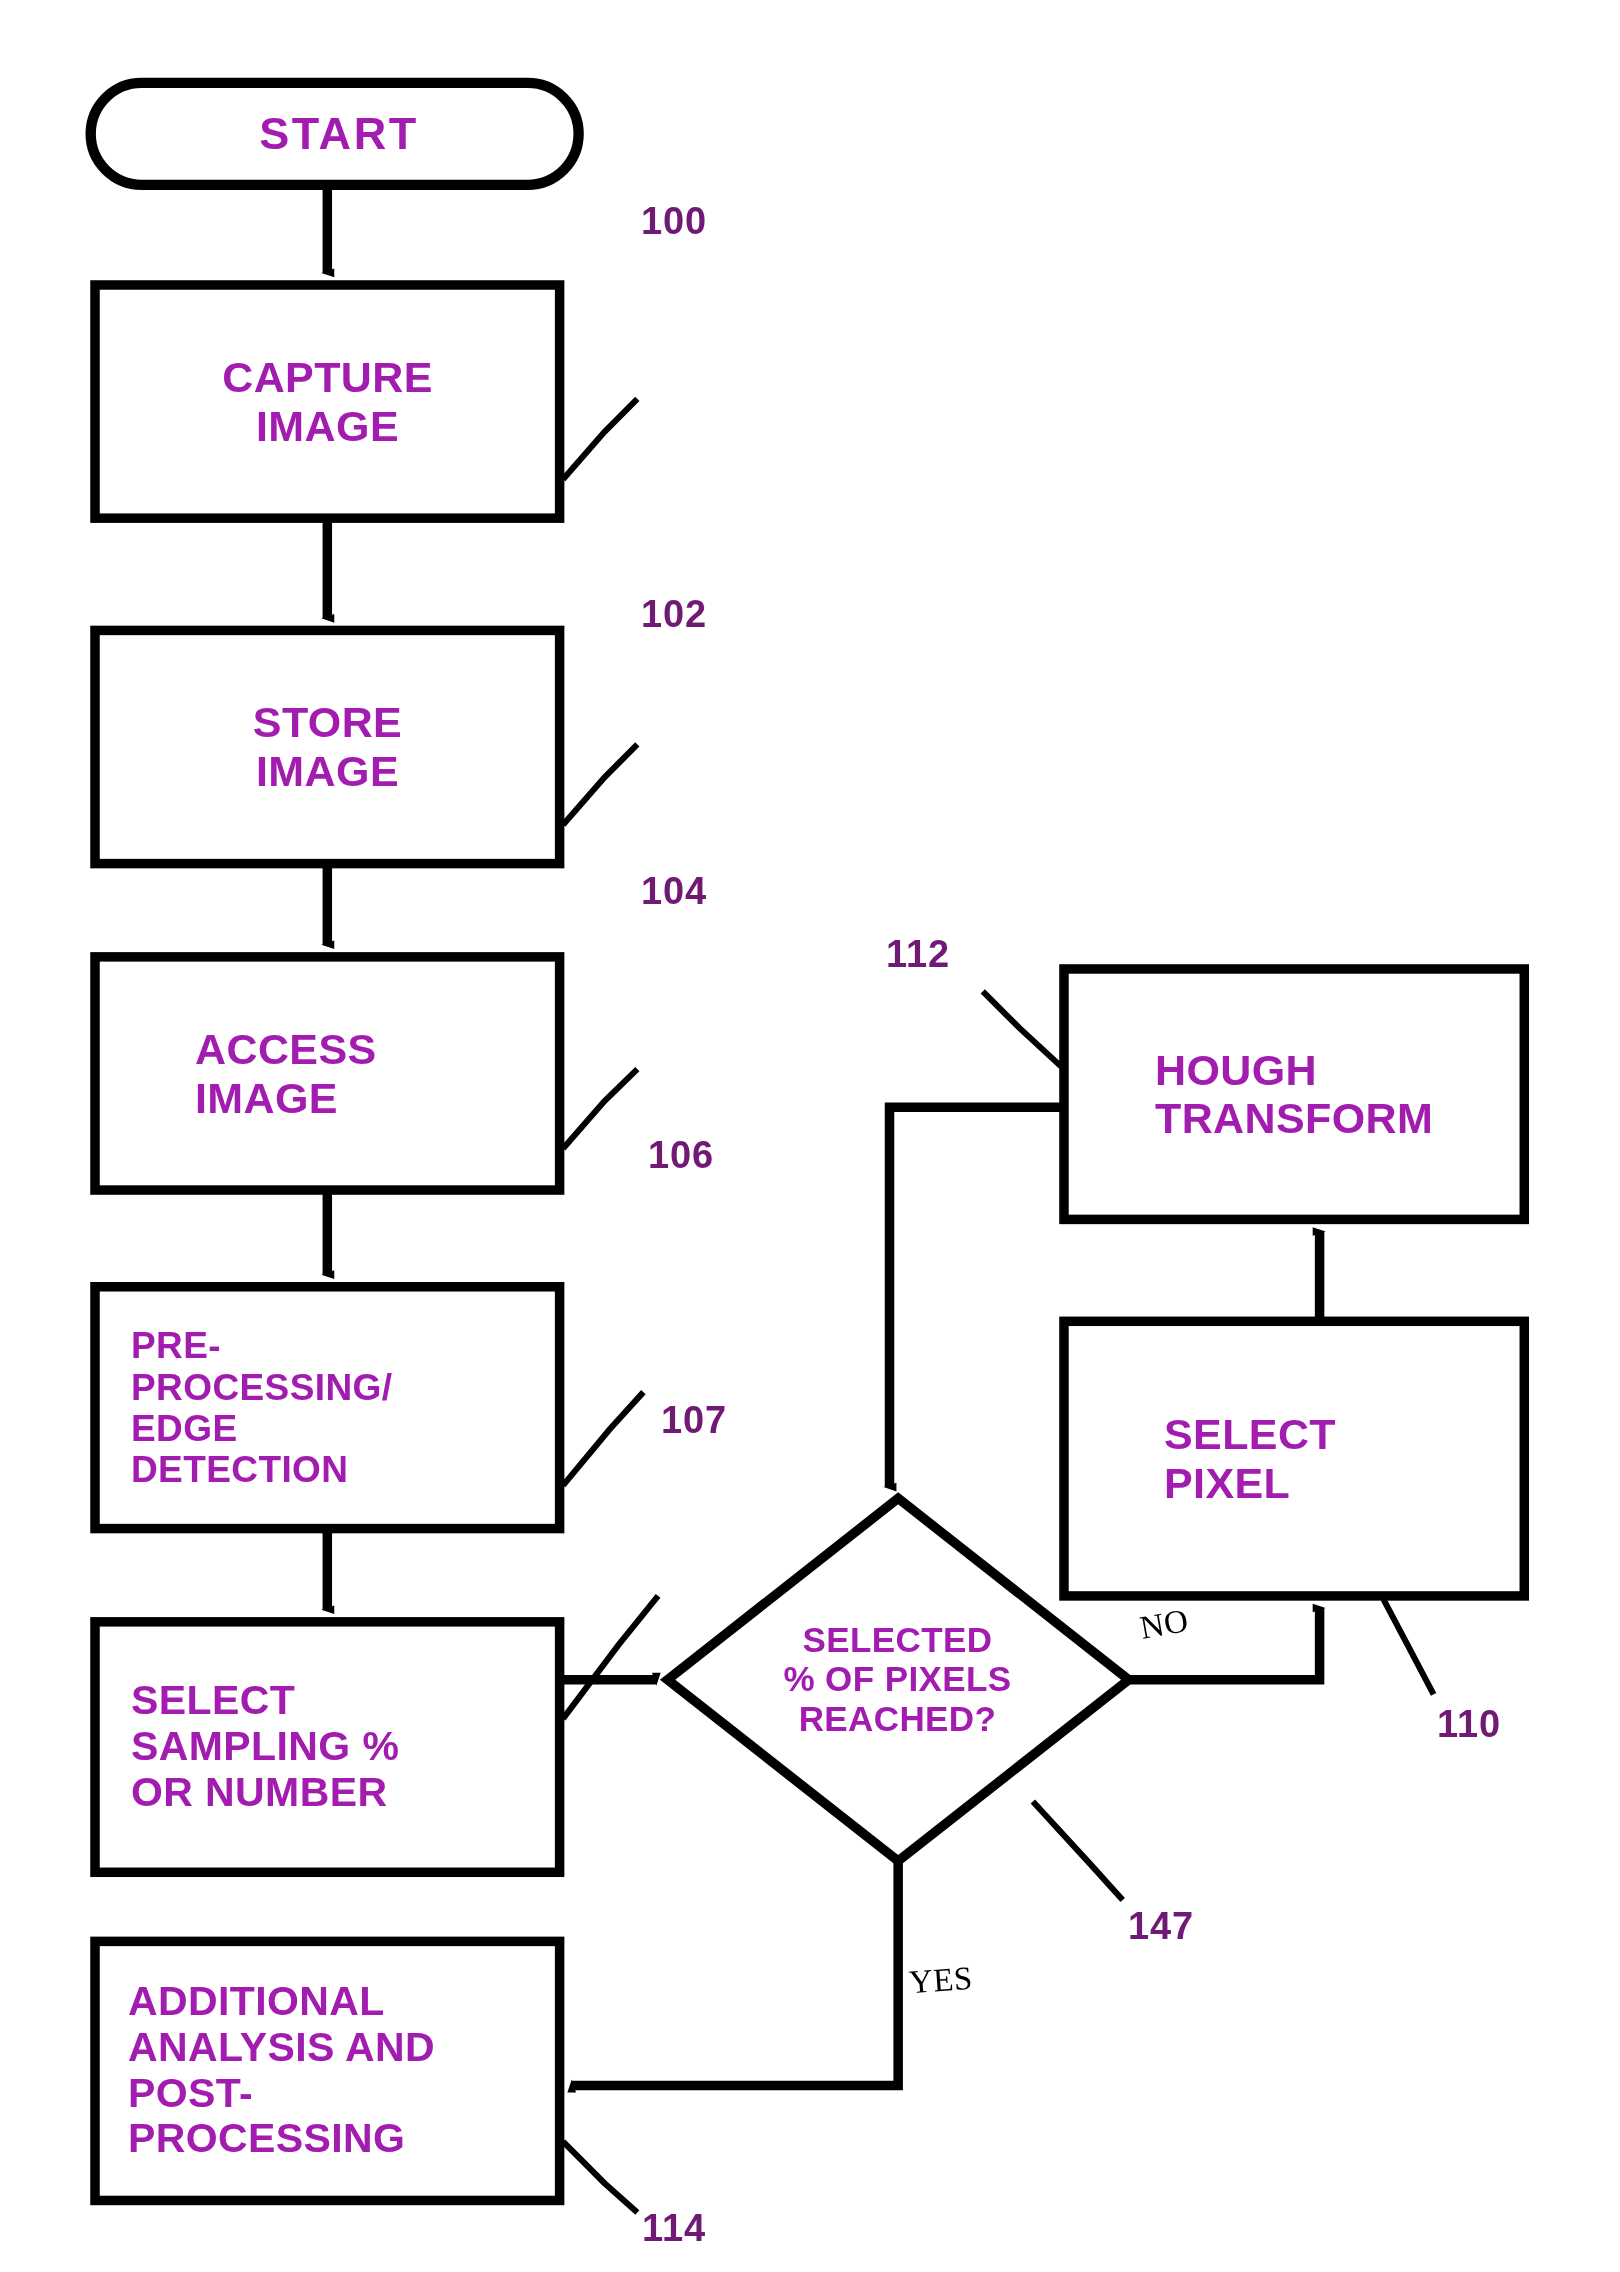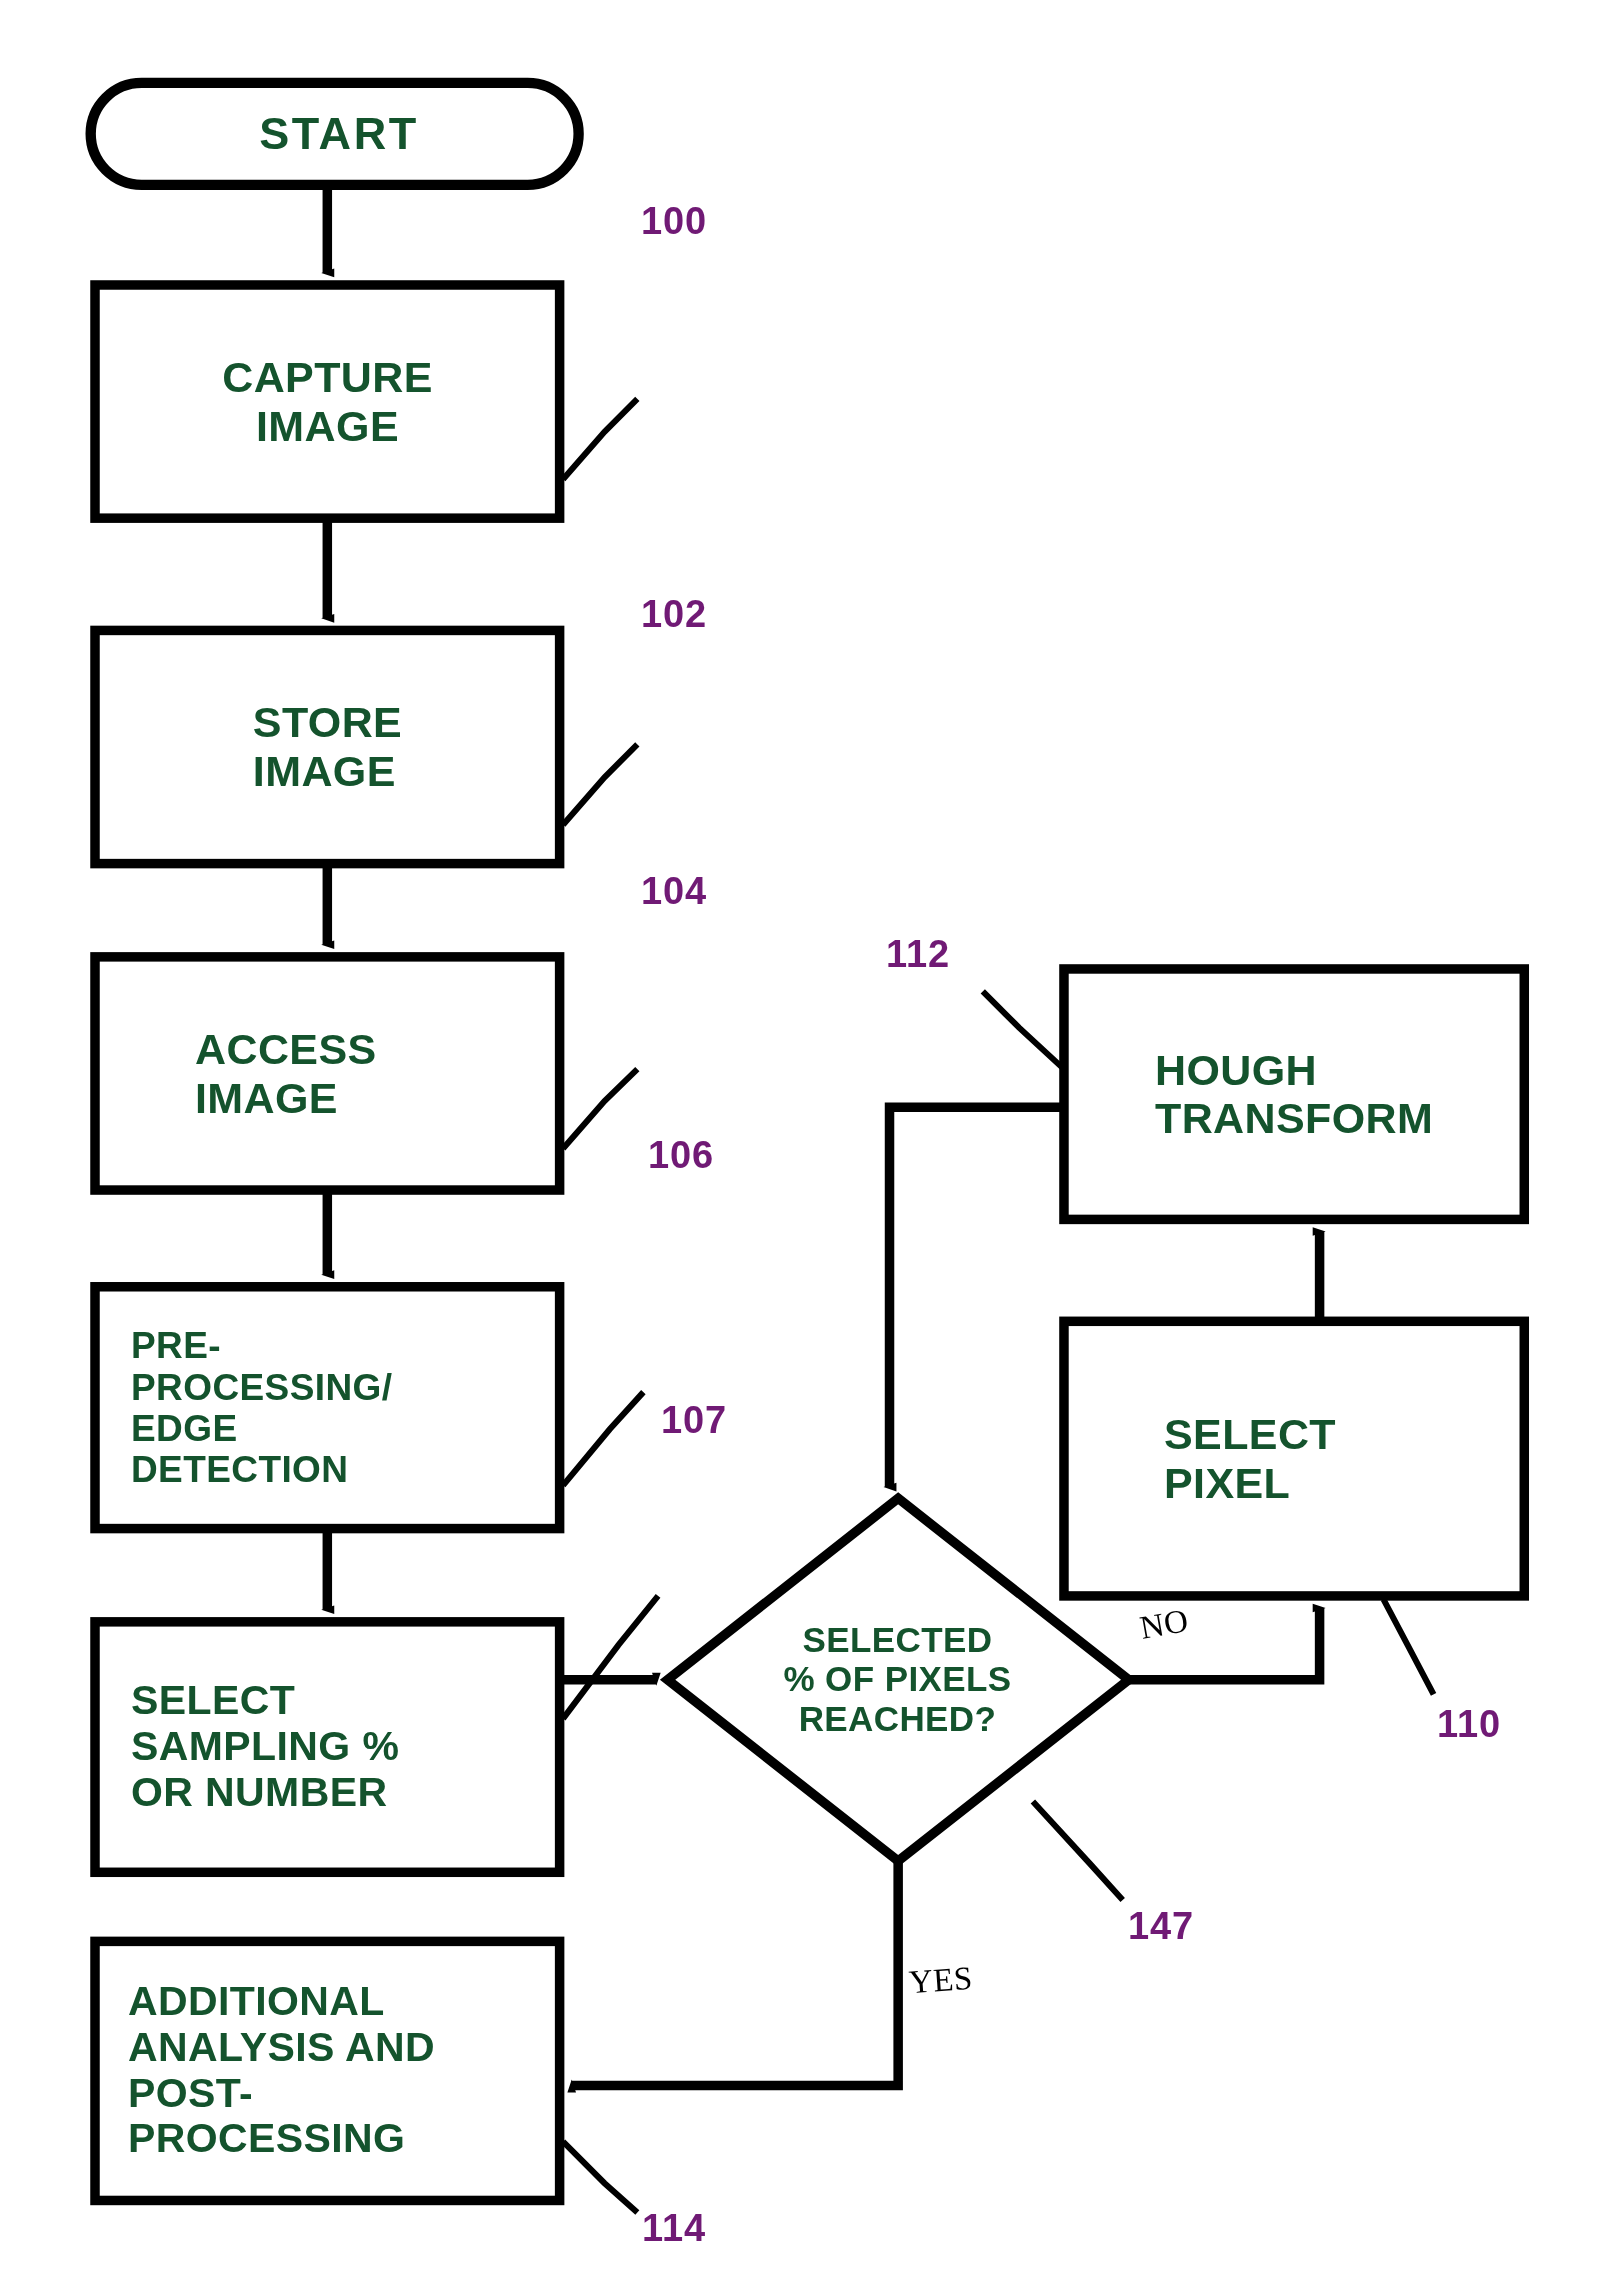--- a/index.html
+++ b/index.html
@@ -21,21 +21,21 @@
     position: absolute;
     top: 0;
     left: 0;
     width: 1621px;
     height: 2273px;
   }
   .node-label {
     position: absolute;
     font-family: "Liberation Sans", sans-serif;
     font-weight: bold;
-    color: #14532d;
+    color: #a21caf;
     letter-spacing: 0.4px;
     line-height: 1.12;
     white-space: pre-line;
     pointer-events: none;
   }
   .ref-label {
     position: absolute;
     font-family: "Liberation Sans", sans-serif;
     font-weight: bold;
     font-size: 38px;
@@ -123,21 +123,21 @@
     <polyline points="1602,1852 1630,1905 1660,1962" fill="none" stroke="#000000" stroke-width="7"></polyline>
     <polyline points="1232,1238 1180,1190 1138,1148" fill="none" stroke="#000000" stroke-width="7"></polyline>
     <polyline points="652,2480 700,2528 738,2562" fill="none" stroke="#000000" stroke-width="7"></polyline>
   </svg>
 
   <div class="node-label" style="left:95px; top:83px; width:488px; height:102px; display:flex; align-items:center; justify-content:center; font-size:45px; letter-spacing:2.6px;">START</div>
 
   <div class="node-label" style="left:95px; top:285px; width:465px; height:233px; display:flex; align-items:center; justify-content:center; text-align:center; font-size:43px;">CAPTURE
 IMAGE</div>
 
-  <div class="node-label" style="left:95px; top:630px; width:465px; height:233px; display:flex; align-items:center; justify-content:center; font-size:43px;">STORE
+  <div class="node-label" style="left:95px; top:630px; width:465px; height:233px; display:flex; align-items:center; justify-content:center; text-align:center; font-size:43px;">STORE
 IMAGE</div>
 
   <div class="node-label" style="left:195px; top:957px; width:364px; height:233px; display:flex; align-items:center; justify-content:flex-start; text-align:left; font-size:43px;">ACCESS
 IMAGE</div>
 
   <div class="node-label" style="left:131px; top:1287px; width:428px; height:242px; display:flex; align-items:center; justify-content:flex-start; text-align:left; font-size:37px;">PRE-
 PROCESSING/
 EDGE
 DETECTION</div>
 

